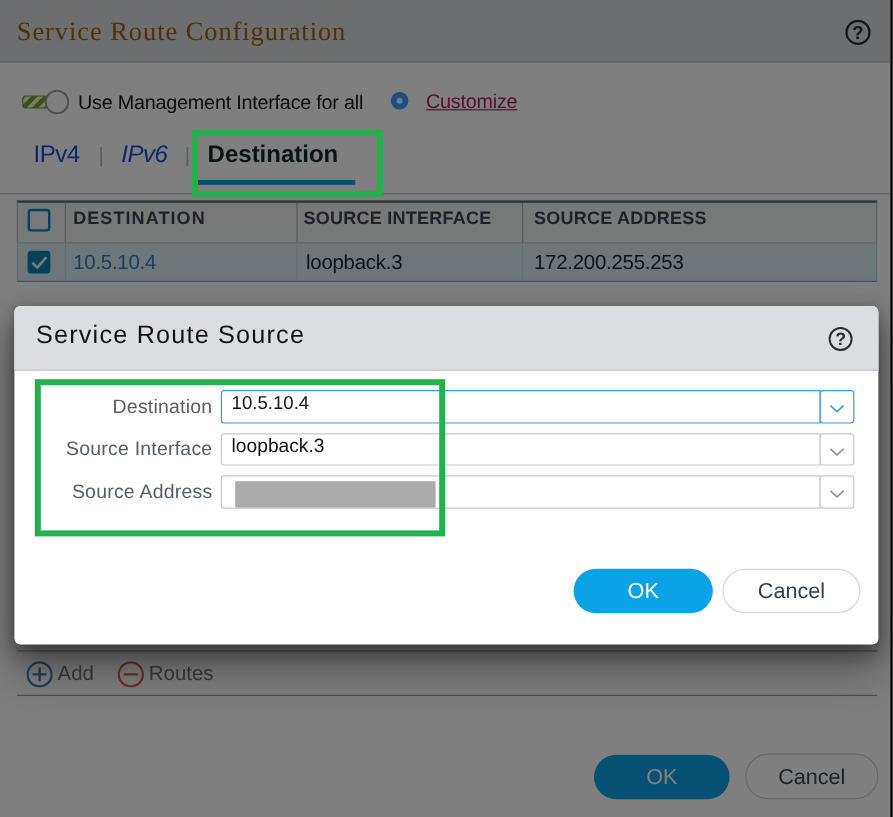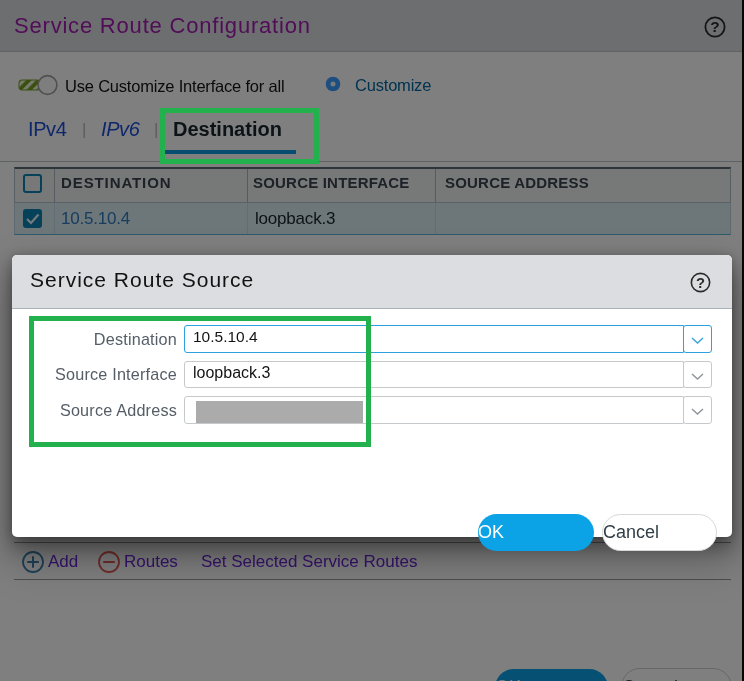--- a/index.html
+++ b/index.html
@@ -3,27 +3,27 @@
 <meta charset="utf-8">
 <style>
   * { margin:0; padding:0; box-sizing:border-box; }
   html,body { width:744px; height:681px; overflow:hidden; }
   body { position:relative; font-family:"Liberation Sans", sans-serif; background:#dedede; }
   .abs { position:absolute; }
 
   
   #page { position:absolute; left:0; top:0; width:744px; height:681px; background:#ffffff; z-index:1; }
   #hdr { position:absolute; left:0; top:0; width:744px; height:52px; background:#dadce0; border-bottom:1px solid #c0c4c8; }
-  #hdr h1 { position:absolute; left:14px; top:13px; font-size:22px; font-weight:400; color:#a21caf; letter-spacing:0.8px; }
+  #hdr h1 { position:absolute; left:14px; top:13px; font-size:22px; font-weight:400; color:#a16207; letter-spacing:0.8px;font-family:Liberation Serif, serif; }
 
   .qicon { position:absolute; }
 
   
   #lbl-toggle { position:absolute; left:65px; top:77px; font-size:16.5px; letter-spacing:-0.2px; color:#141414; }
-  #lbl-radio  { position:absolute; left:355px; top:76px; font-size:16.5px; letter-spacing:-0.2px; color:#0369a1; }
+  #lbl-radio  { position:absolute; left:355px; top:76px; font-size:16.5px; letter-spacing:-0.2px; color:#be185d;text-decoration:underline; }
 
   
   .tab { position:absolute; top:118px; font-size:20px; letter-spacing:-0.4px; color:#1d4ed8; }
   .tabsep { position:absolute; top:120px; font-size:17px; color:#b8b8b8; }
   #tab-dest { font-weight:700; color:#17262e; letter-spacing:0px; }
   #tab-underline { position:absolute; left:163px; top:149.5px; width:133px; height:4px; background:#0e9ae0; }
   #tabline { position:absolute; left:0px; top:161px; width:744px; height:1px; background:#bec4c6; }
 
   
   #tbl { position:absolute; left:14px; top:167px; width:717px; }
@@ -32,24 +32,24 @@
   .csep1 { left:39px; } .csep2 { left:232px; } .csep3 { left:420px; }
   .vsep { position:absolute; top:0; width:1px; height:100%; background:#aab6bc; }
   .th { position:absolute; top:5px; font-size:15px; font-weight:700; color:#39444e; letter-spacing:0.2px; }
   .td { position:absolute; top:6px; font-size:17px; letter-spacing:-0.2px; color:#16262e; }
   #tbl .cb { position:absolute; left:8px; width:19px; height:19px; border-radius:3px; }
   #cb-head { top:5px; border:2px solid #0c82b4; background:#f0f0f0; }
   #cb-row  { top:6px; background:#0c82b4; }
 
   
   #acts { position:absolute; left:14px; top:542px; width:717px; height:38px; border-top:1px solid #9b9b9b; border-bottom:1px solid #9b9b9b; }
-  #acts .t { position:absolute; top:9px; font-size:17px; color:#6d28d9; }
-
-  
-  .pill { position:absolute; border-radius:19px; text-align:left; font-size:18px;margin-top:40px; }
+  #acts .t { position:absolute; top:9px; font-size:17px; color:#737373; }
+
+  
+  .pill { position:absolute; border-radius:19px; text-align:center; font-size:18px; }
   #ok-bot { left:495px; top:629px; width:113px; height:37px; background:#0ca2e6; color:#ffffff; line-height:37px; }
   #ca-bot { left:621px; top:628px; width:111px; height:38px; background:#ffffff; border:1px solid #cfcfcf; color:#36424a; line-height:36px; }
 
   
   #dim { position:absolute; left:0; top:0; width:744px; height:681px; background:rgba(0,0,0,0.5); z-index:5; }
 
   
   #modal { position:absolute; left:12px; top:255px; width:720px; height:282px; background:#ffffff; border-radius:5px; box-shadow:0 10px 18px rgba(0,0,0,0.34), 0 20px 40px 4px rgba(0,0,0,0.26), 0 0 8px rgba(0,0,0,0.15); z-index:10; }
   #mhdr { position:absolute; left:0; top:0; width:720px; height:54px; background:#dbdde0; border-radius:5px 5px 0 0; border-bottom:1.5px solid #a9b0b5; }
   #mhdr h2 { position:absolute; left:18px; top:13px; font-size:21px; font-weight:400; color:#121212; letter-spacing:1px; }
@@ -87,21 +87,21 @@
   <svg class="abs" style="left:18px; top:74px;" width="42" height="22" viewBox="0 0 42 22">
     <defs>
       <pattern id="stripes" patternUnits="userSpaceOnUse" width="7" height="7" patternTransform="rotate(45)">
         <rect width="7" height="7" fill="#76a11c"></rect>
         <rect x="0" width="3.2" height="7" fill="#f2f7e6"></rect>
       </pattern>
     </defs>
     <rect x="1" y="6" width="21" height="10" rx="2.5" fill="url(#stripes)" stroke="#76a11c" stroke-width="1"></rect>
     <circle cx="29.5" cy="11" r="9.4" fill="#fdfdfd" stroke="#a0a0a0" stroke-width="1.6"></circle>
   </svg>
-  <div id="lbl-toggle">Use Customize Interface for all</div>
+  <div id="lbl-toggle">Use Management Interface for all</div>
 
   <svg class="abs" style="left:325px; top:76px;" width="16" height="16" viewBox="0 0 16 16">
     <circle cx="8" cy="8" r="7.3" fill="#3c9aff"></circle>
     <circle cx="8" cy="8" r="2.5" fill="#e8f4fb"></circle>
   </svg>
   <div id="lbl-radio">Customize</div>
 
   <div class="tab" style="left:28px;">IPv4</div>
   <div class="tabsep" style="left:82px;">|</div>
   <div class="tab" style="left:101px;font-style:italic;">IPv6</div>
@@ -124,35 +124,35 @@
       <div class="cb" id="cb-row">
         <svg width="19" height="19" viewBox="0 0 19 19">
             <path d="M4 10 l4 4 l7.5 -8.5" fill="none" stroke="#eef6fb" stroke-width="2.2"></path>
           </svg>
       </div>
       <div class="vsep csep1" style="background:#c3d9e8;"></div>
         <div class="vsep csep2" style="background:#c3d9e8;"></div>
         <div class="vsep csep3" style="background:#c3d9e8;"></div>
       <div class="td" style="left:46px; color:#2e7cc0;">10.5.10.4</div>
       <div class="td" style="left:240px;">loopback.3</div>
+      <div class="td" style="left:430px;">172.200.255.253</div>
     </div>
   </div>
 
   <div id="acts">
     <svg class="abs" style="left:8px; top:8px;" width="22" height="22" viewBox="0 0 22 22">
       <circle cx="11" cy="11" r="10" fill="none" stroke="#3c82b0" stroke-width="1.8"></circle>
       <path d="M11 5.2 v11.6 M5.2 11 h11.6" stroke="#3c82b0" stroke-width="2"></path>
     </svg>
     <div class="t" style="left:34px;">Add</div>
     <svg class="abs" style="left:84px; top:8px;" width="22" height="22" viewBox="0 0 22 22">
       <circle cx="11" cy="11" r="10" fill="none" stroke="#e05a56" stroke-width="1.8"></circle>
       <path d="M5.2 11 h11.6" stroke="#e05a56" stroke-width="2"></path>
     </svg>
     <div class="t" style="left:110px;">Routes</div>
-    <div class="t" style="left:187px;">Set Selected Service Routes</div>
   </div>
 
   <div class="pill" id="ok-bot">OK</div>
   <div class="pill" id="ca-bot">Cancel</div>
 </div>
 
 <div id="dim"></div>
 
 <div id="modal">
   <div id="mhdr">

